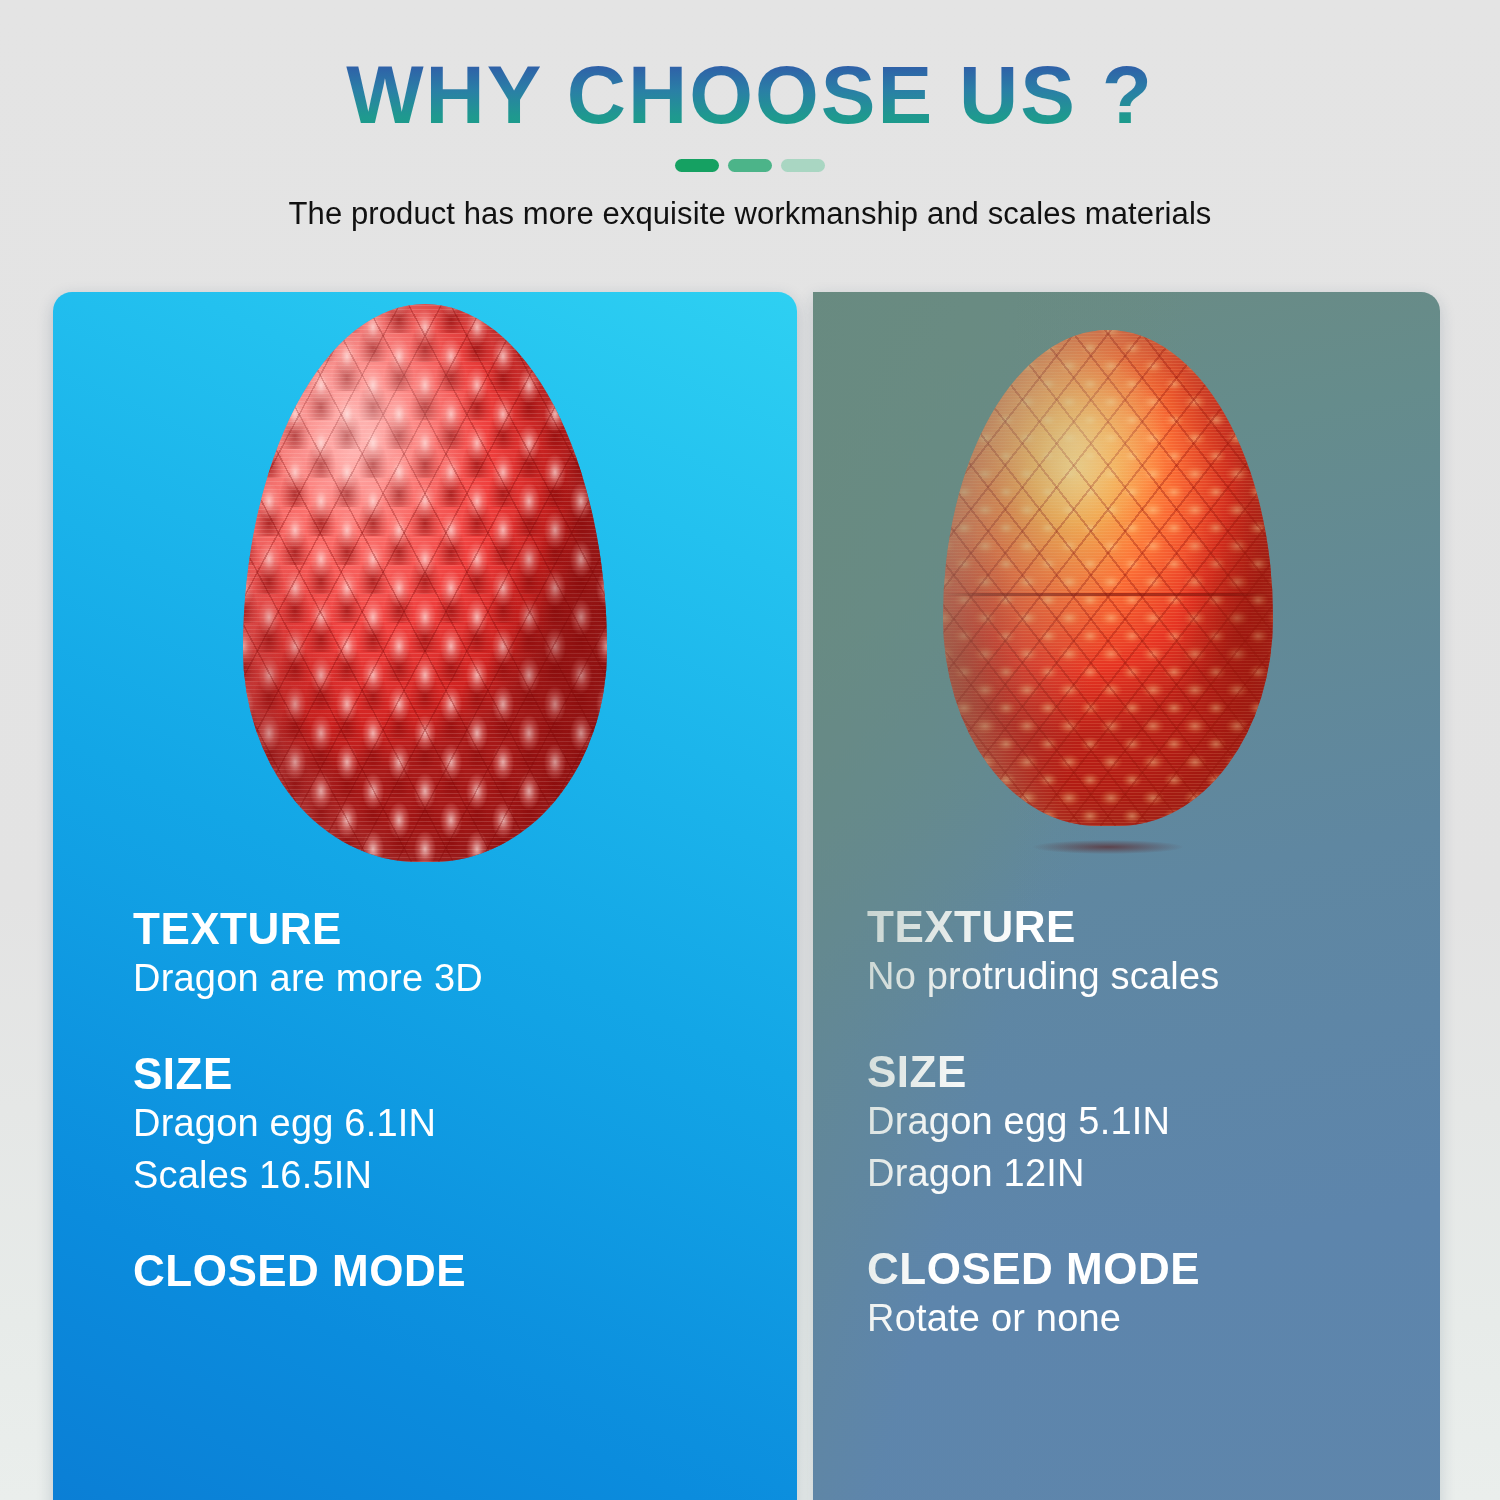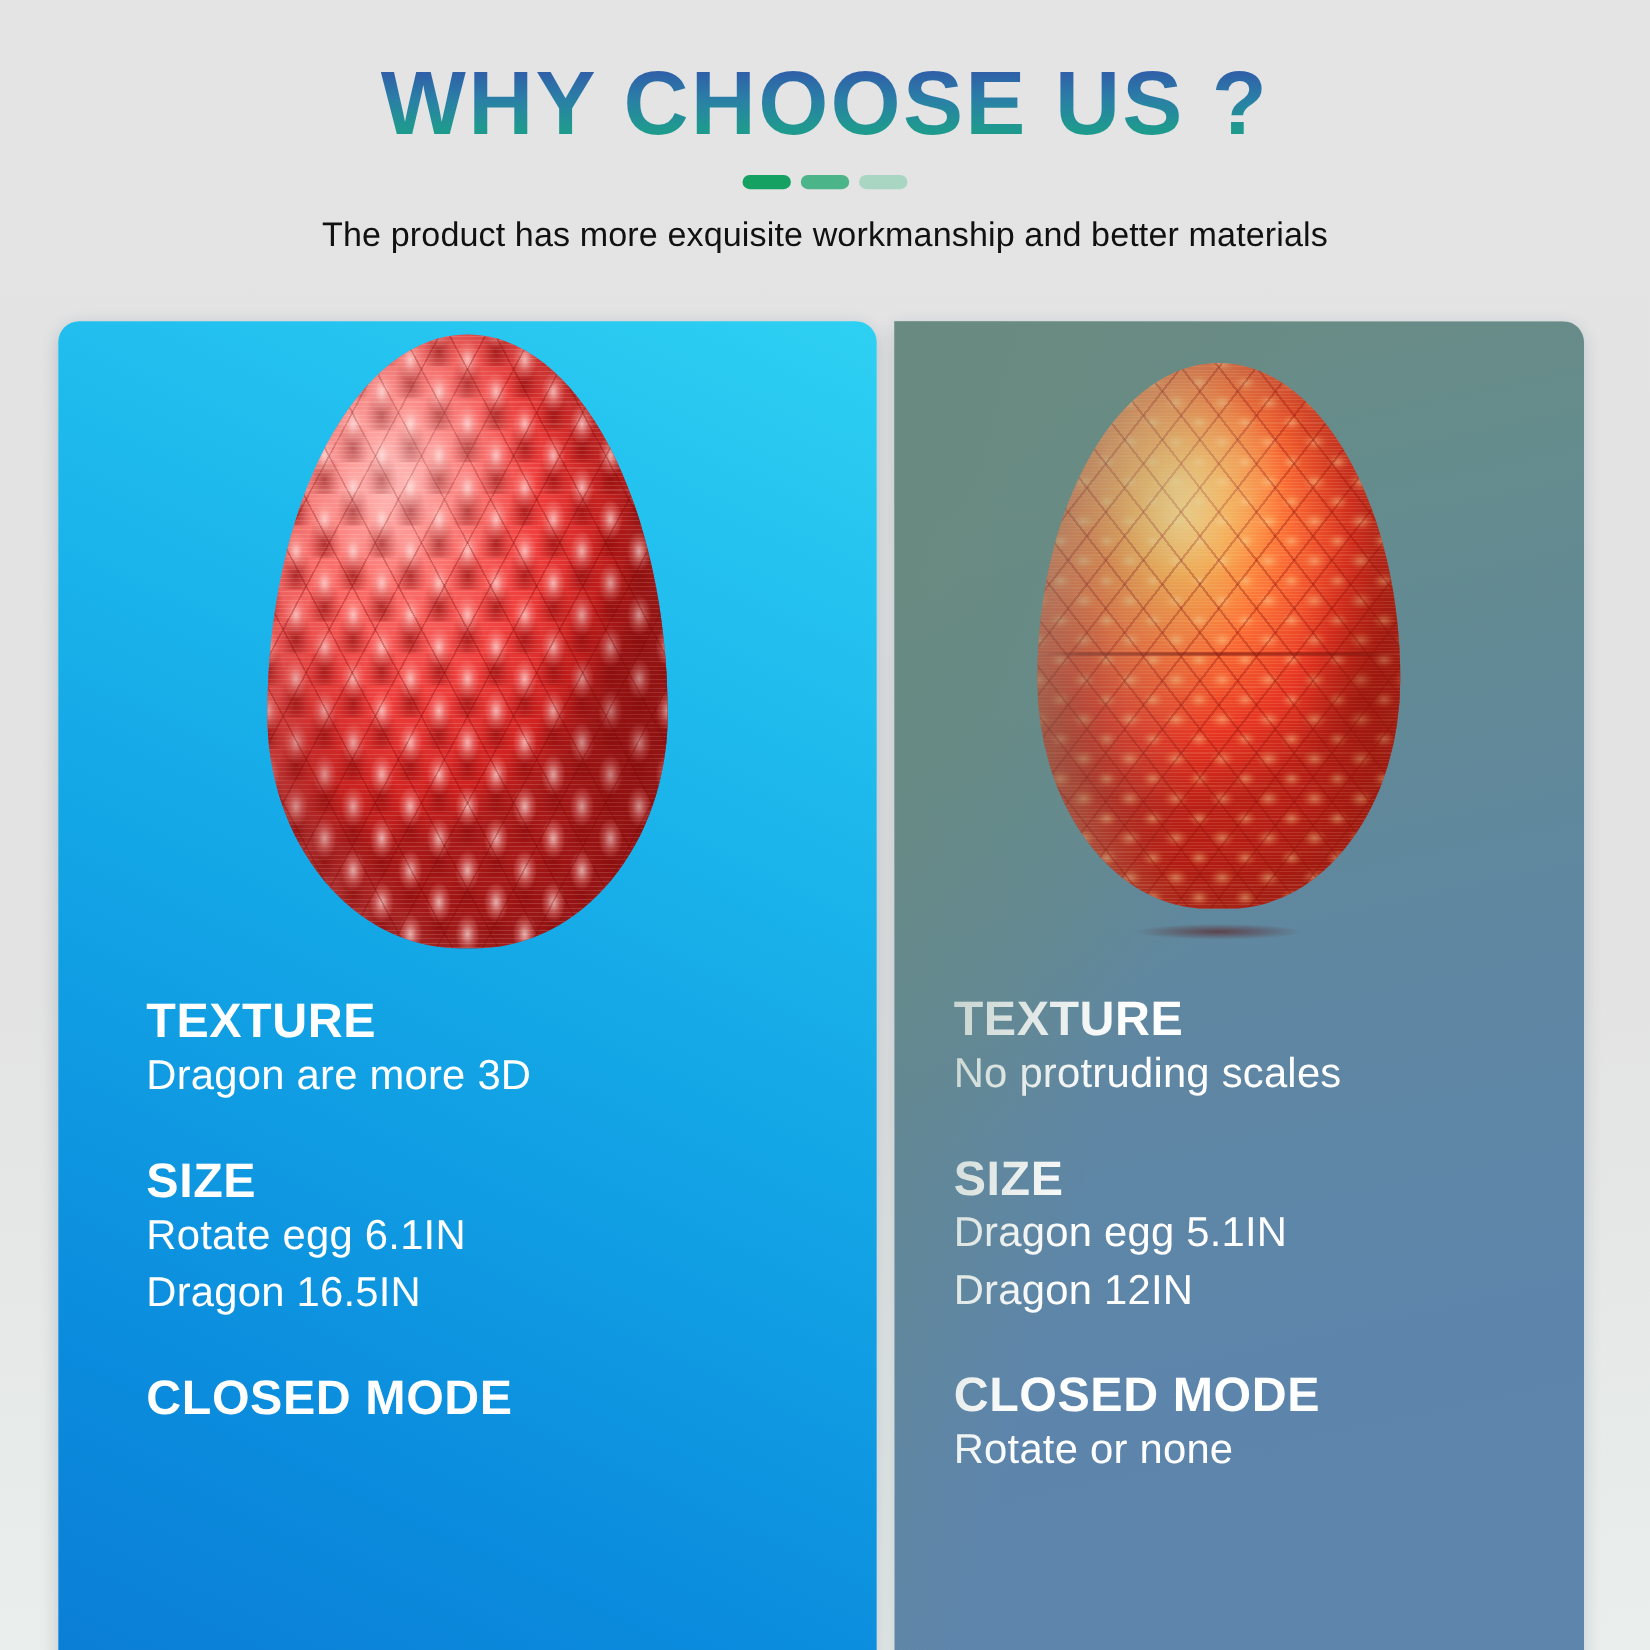--- a/index.html
+++ b/index.html
@@ -237,21 +237,21 @@
 
 <div class="header">
   <div class="title">WHY CHOOSE US ?</div>
 
   <div class="dashes">
     <span class="dash dash-1"></span>
     <span class="dash dash-2"></span>
     <span class="dash dash-3"></span>
   </div>
 
-  <div class="subtitle">The product has more exquisite workmanship and better materials</div>
+  <div class="subtitle">The product has more exquisite workmanship and scales materials</div>
 </div>
 
 <div class="panels">
 
   <div class="panel panel-left">
 
     <div class="stage">
       <div class="egg-wrap egg-wrap-left">
         <div class="egg egg-left">
           <div class="scales-sharp"></div>
@@ -263,22 +263,22 @@
 
     <div class="specs">
 
       <div class="spec-block">
         <div class="spec-title">TEXTURE</div>
         <div class="spec-line">Dragon are more 3D</div>
       </div>
 
       <div class="spec-block">
         <div class="spec-title">SIZE</div>
-        <div class="spec-line">Rotate egg 6.1IN</div>
-        <div class="spec-line">Dragon 16.5IN</div>
+        <div class="spec-line">Dragon egg 6.1IN</div>
+        <div class="spec-line">Scales 16.5IN</div>
       </div>
 
       <div class="spec-block">
         <div class="spec-title">CLOSED MODE</div>
       </div>
 
     </div>
   </div>
 
   <div class="panel panel-right">

